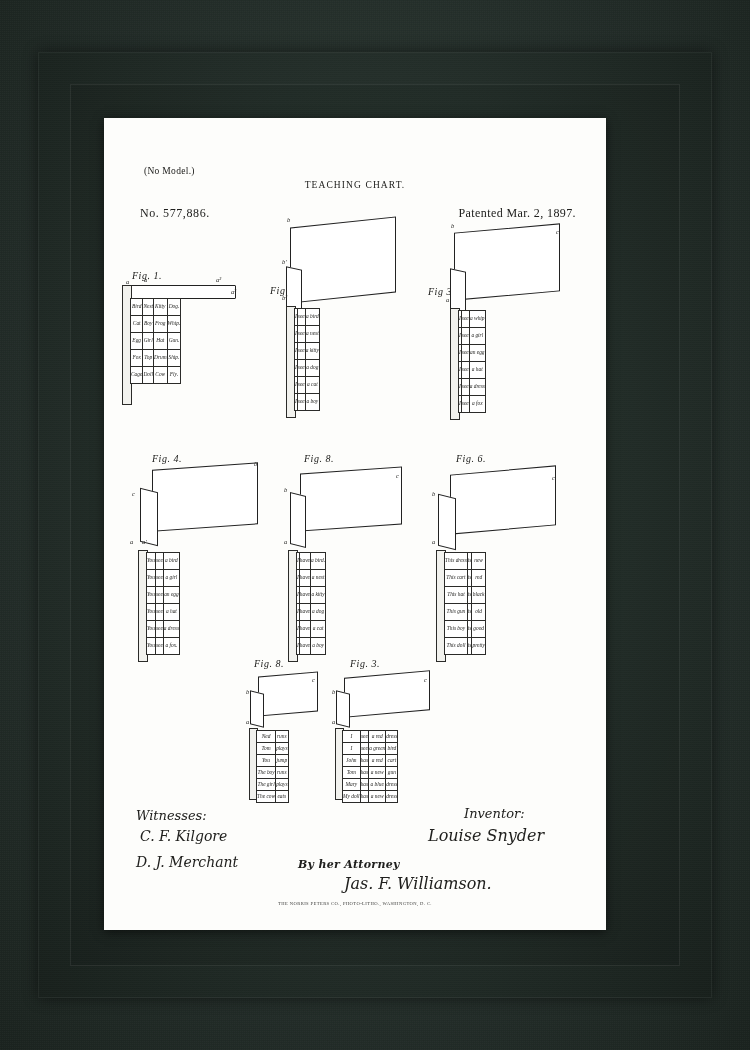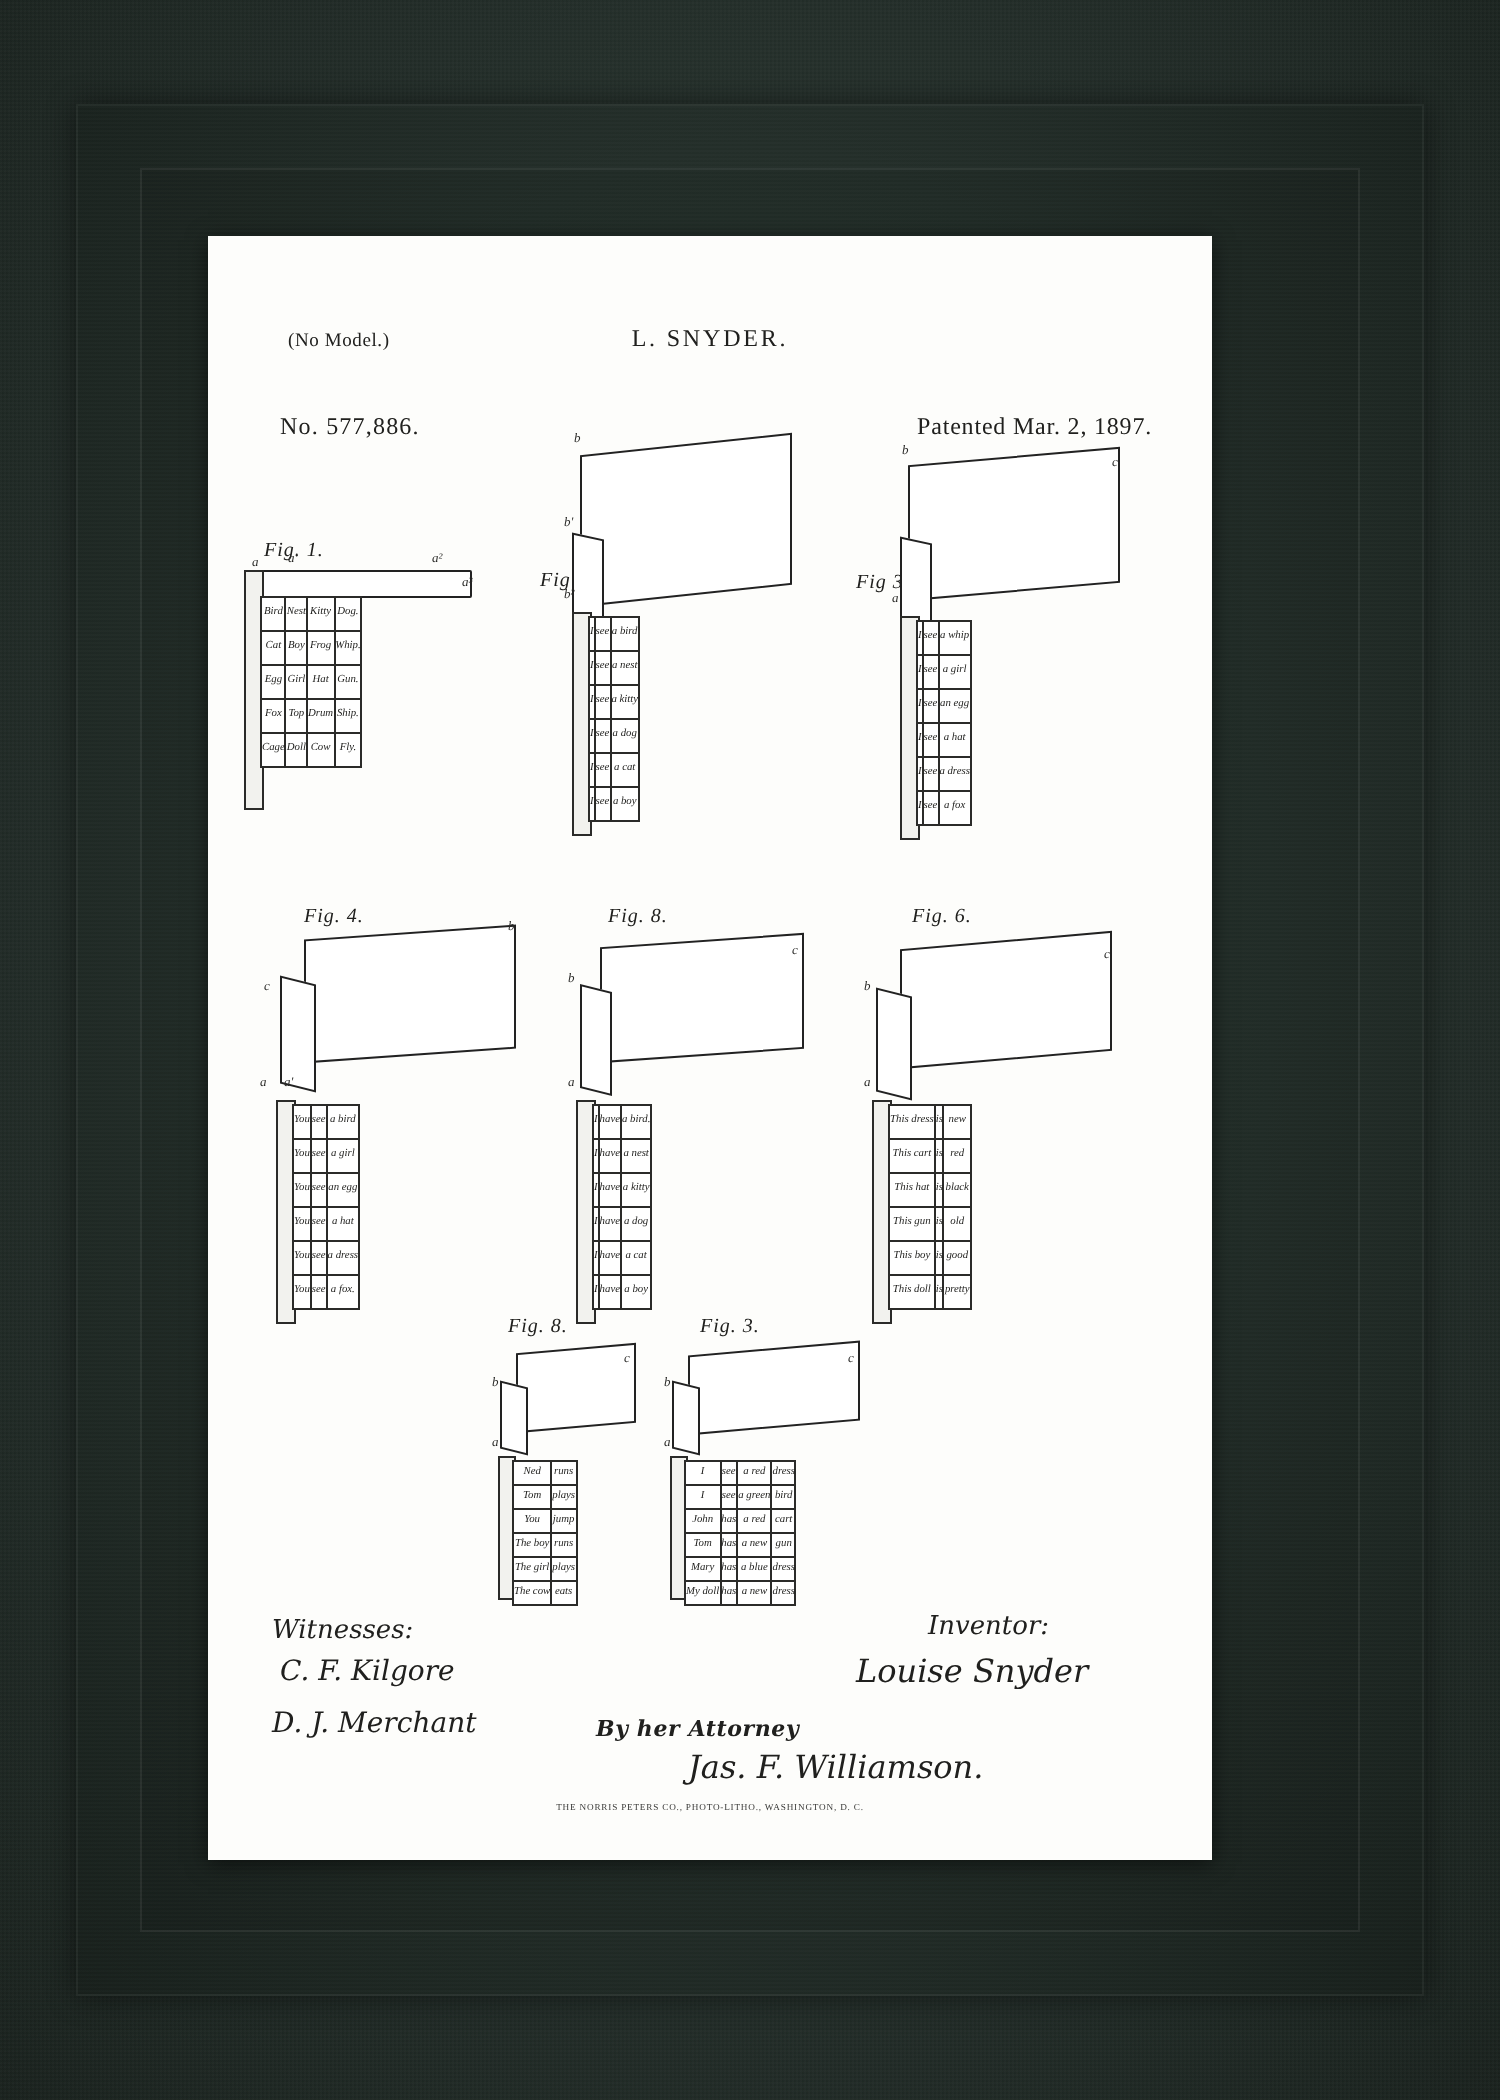--- a/index.html
+++ b/index.html
@@ -77,21 +77,21 @@
 <body>
 
 <div class="frame">
   <div class="mat-inner"></div>
   <div class="mat-bevel"></div>
 
   <div class="paper">
     <div class="page-inner">
 
       <div class="nomodel">(No Model.)</div>
-      <div class="inventor-name">L. SNYDER.</div>
+      <div class="doc-title">TEACHING CHART.</div>
       <div class="patno">No. 577,886.</div>
       <div class="patdate">Patented Mar. 2, 1897.</div>
 
       <div class="figlabel" style="left:28px;top:152px;">Fig. 1.</div>
       <div class="fig">
         <div class="cover" style="left:22px;top:167px;width:108px;height:12px;border-radius:1px;"></div>
         <div class="spine" style="left:18px;top:167px;width:8px;height:118px;"></div>
         <div class="mark" style="left:22px;top:160px;">a</div>
         <div class="mark" style="left:40px;top:158px;">a'</div>
         <div class="mark" style="left:112px;top:158px;">a²</div>

